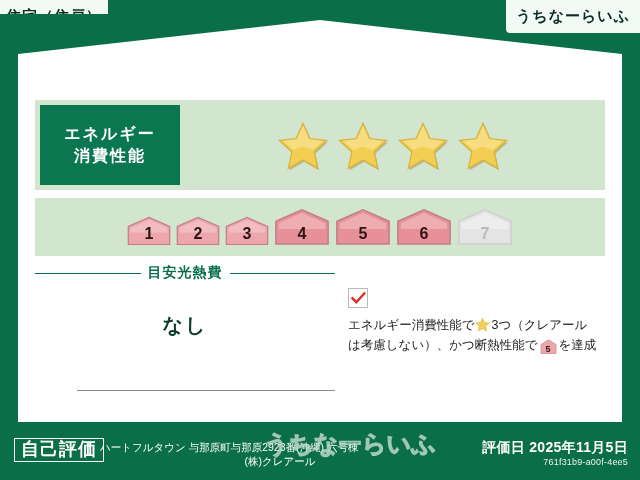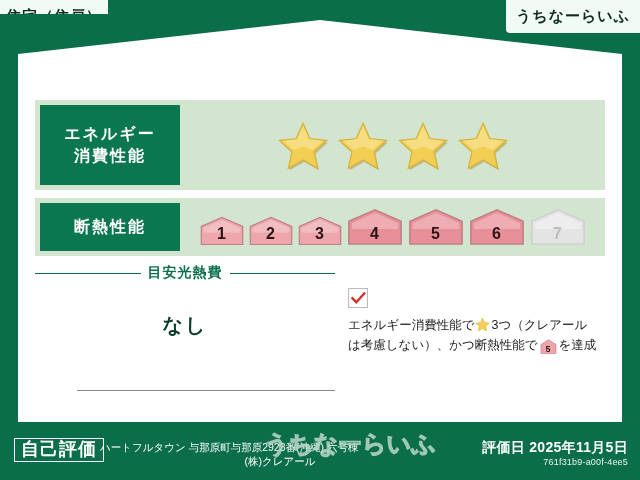--- a/index.html
+++ b/index.html
@@ -324,23 +324,20 @@
             <svg width="52" height="50" viewBox="0 0 32 31" class="star-glyph">
               <polygon points="16.8,3.2 21.1,12.8 31.4,13.9 23.7,20.9 25.9,31.2 16.8,26 7.7,31.2 9.9,20.9 2.2,13.9 12.5,12.8" fill="#9c8a55" opacity="0.45"></polygon>
               <polygon points="16,2 20.3,11.6 30.6,12.7 22.9,19.7 25.1,30 16,24.8 6.9,30 9.1,19.7 1.4,12.7 11.7,11.6" fill="#f2cf52" stroke="#d9b23e" stroke-width="0.8"></polygon>
               <polygon points="16,3.6 19.6,11.8 28.4,12.8 22,18.6 16,16.4 10,18.6 3.6,12.8 12.4,11.8" fill="#fae9a8" opacity="0.55"></polygon>
             </svg>
           </div>
       </div>
     </div>
 
     <div class="perf-row" id="row-insul">
-      <div class="perf-label">
-        <span>断熱性能</span>
-      </div>
       <div class="perf-value">
         <div class="houses" id="houses-container">
             <div class="house" style="width: 46px; height: 30px;">
               <svg width="46" height="30" viewBox="0 0 60 40" preserveAspectRatio="none">
                 <path d="M3,38 L3,14 L30,2 L57,14 L57,38 Z" fill="#eda7ac" stroke="#c07f88" stroke-width="1.6"></path>
                 <path d="M6,16 L30,5 L54,16 L54,22 L6,22 Z" fill="#ffffff" opacity="0.25"></path>
               </svg>
               <span class="house-num">1</span>
             </div>
             <div class="house" style="width: 46px; height: 30px;">

